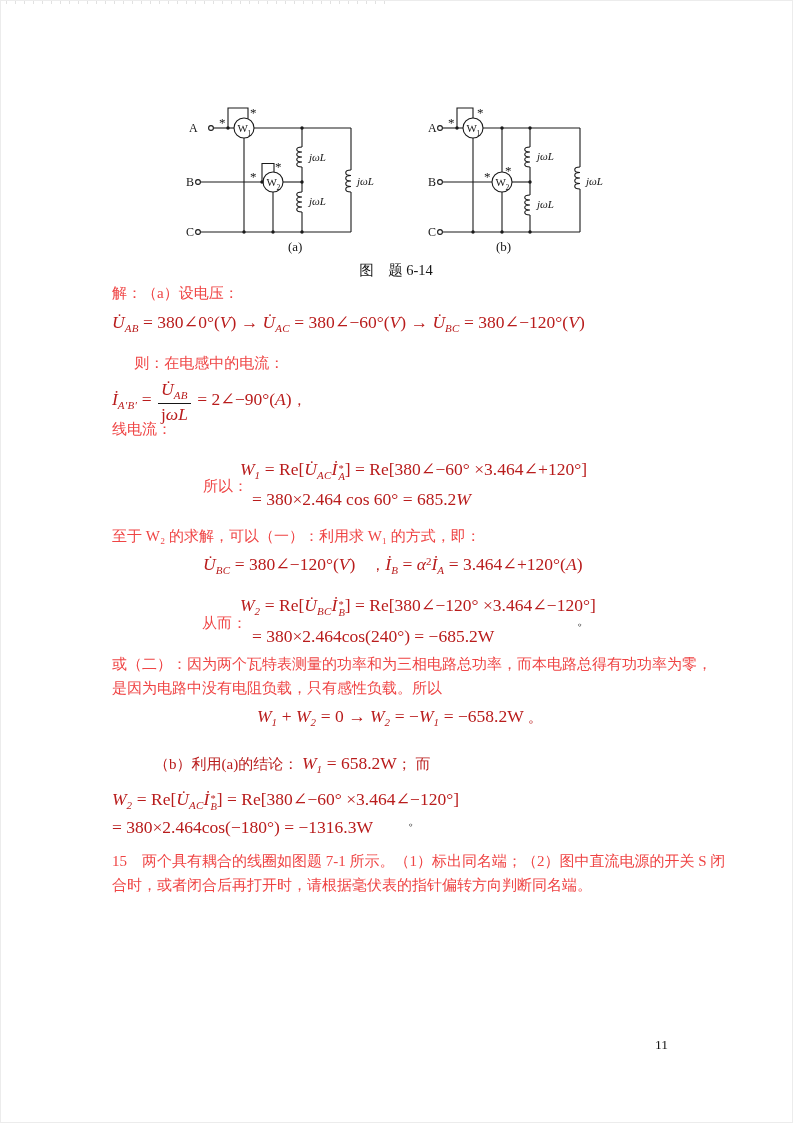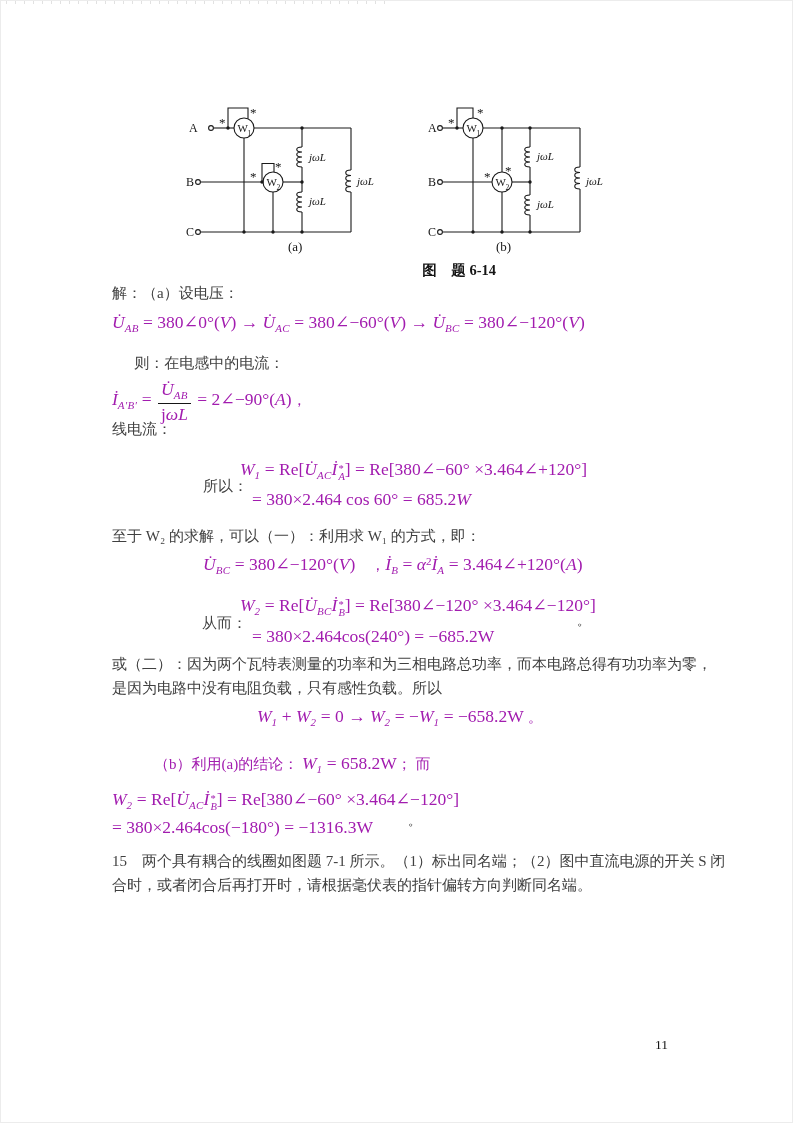--- a/index.html
+++ b/index.html
@@ -2,22 +2,22 @@
 <html><head>
 <meta charset="utf-8">
 <style>
   html,body{margin:0;padding:0;background:#ffffff;}
   #page{
     position:relative; width:793px; height:1123px; background:#fff;
     font-family:"Liberation Serif","DejaVu Serif",serif; color:#151515;
     box-shadow: inset 0 0 0 1px #ececec; overflow:hidden;
   }
   .abs{position:absolute; white-space:nowrap;}
-  .cnline{font-size:15px; color:#404040;}
-  .eq{font-size:17.5px; color:#a21caf;}
+  .cnline{font-size:15px; color:#ef4444;}
+  .eq{font-size:17.5px; color:#b91c1c;}
   .tk-r{font-style:normal;}
   .tk-i{font-style:italic;}
   .tk-b{font-style:italic; font-size:11px; vertical-align:-4px; letter-spacing:.3px;}
   .tk-p{font-style:normal; font-size:11px; vertical-align:5px;}
   .tk-c{font-style:normal; font-size:15px;}
   .frac{display:inline-block; vertical-align:middle; text-align:center; line-height:1.05; margin:0 2px;}
   .fnum{display:block; padding:0 3px 1px;}
   .fden{display:block; border-top:1.3px solid #151515; padding:1px 3px 0;}
   .sq{display:inline-block;}
   .sqsign{letter-spacing:-1px;}
@@ -128,21 +128,21 @@
     <text x="28" y="32" font-size="13">*</text>
     <text x="57" y="22" font-size="13">*</text>
     <text x="64" y="86" font-size="13">*</text>
     <text x="85" y="80" font-size="13">*</text>
     <text x="117" y="65" font-size="11" font-style="italic">jωL</text>
     <text x="117" y="113" font-size="11" font-style="italic">jωL</text>
     <text x="166" y="90" font-size="11" font-style="italic">jωL</text>
     <text x="76" y="156" font-size="13">(b)</text>
   </svg>
 
-  <div class="abs" style="left:296px;top:261px;width:200px;text-align:right;font-size:14.5px;font-weight:bold;">图　题 6-14</div>
+  <div class="abs" style="left:296px;top:261px;width:200px;text-align:center;font-size:14.5px;">图　题 6-14</div>
 
   <div class="abs cnline" style="left:112px;top:284px;">解：（a）设电压：</div>
 
   <div class="abs eq" style="left:112px;top:312px;"><span class="tk-i">U̇</span><span class="tk-b">AB</span><span class="tk-r"> = 380∠0°(</span><span class="tk-i">V</span><span class="tk-r">) → </span><span class="tk-i">U̇</span><span class="tk-b">AC</span><span class="tk-r"> = 380∠−60°(</span><span class="tk-i">V</span><span class="tk-r">) → </span><span class="tk-i">U̇</span><span class="tk-b">BC</span><span class="tk-r"> = 380∠−120°(</span><span class="tk-i">V</span><span class="tk-r">)</span></div>
 
   <div class="abs flexline" style="left:112px;top:354px;height:52px;">
     <span class="cnline">则：在电感中的电流：</span>
     <span class="eq"><span class="tk-i">İ</span><span class="tk-b">A′B′</span><span class="tk-r"> = </span><span class="frac"><span class="fnum"><span class="tk-i">U̇</span><span class="tk-b">AB</span></span><span class="fden"><span class="tk-r">j</span><span class="tk-i">ωL</span></span></span><span class="tk-r"> = 2∠−90°(</span><span class="tk-i">A</span><span class="tk-r">)</span><span class="tk-c">，</span></span>
   </div>
 

